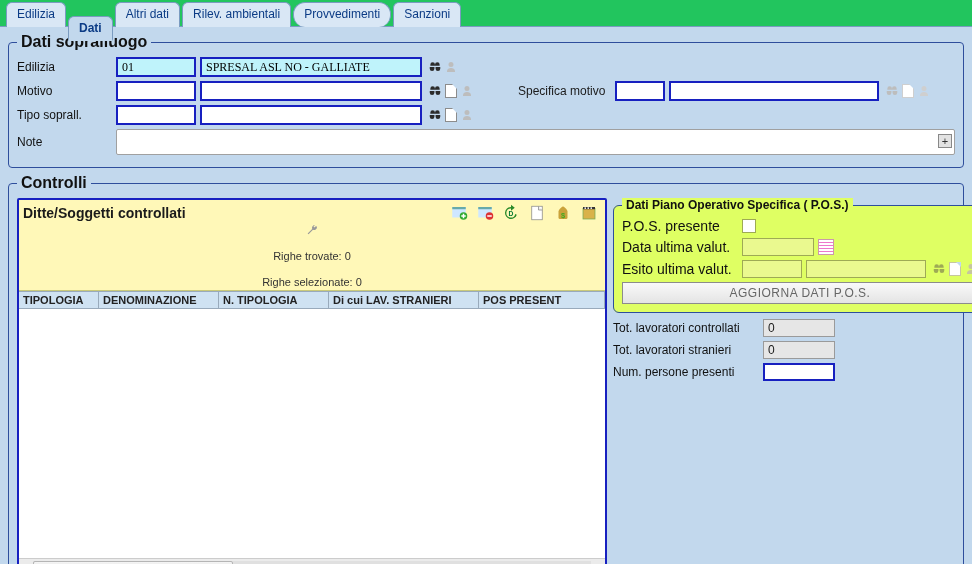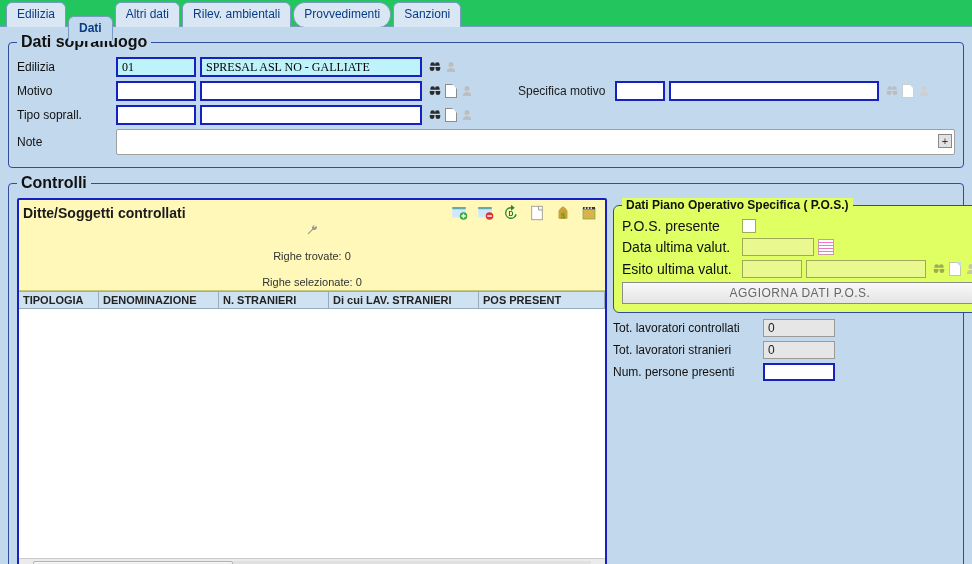--- a/index.html
+++ b/index.html
@@ -249,21 +249,21 @@
                   <path fill="#9a9a9a" d="M22 6a6 6 0 0 1-8 5.7L5 20.7 3.3 19 12.3 10A6 6 0 0 1 18 2l-3 3 2 2 3-3a6 6 0 0 1 2 2z"></path>
                 </svg>
               </span>
             <span><span>Righe trovate:</span> <span>0</span></span>
             <span><span>Righe selezionate:</span> <span>0</span></span>
           </div>
         </div>
         <div class="thead">
           <div class="th" style="width:80px">TIPOLOGIA</div>
           <div class="th" style="width:120px">DENOMINAZIONE</div>
-          <div class="th" style="width:110px">N. STRANIERI</div>
+          <div class="th" style="width:110px">N. TIPOLOGIA</div>
           <div class="th" style="width:150px">Di cui LAV. STRANIERI</div>
           <div class="th" style="flex:1">POS PRESENT</div>
         </div>
         <div class="tbody"></div>
         <div class="hscroll">
           <span class="harrow">◄</span>
           <div class="htrack">
               <div class="hthumb"></div>
             </div>
           <span class="harrow">►</span>

